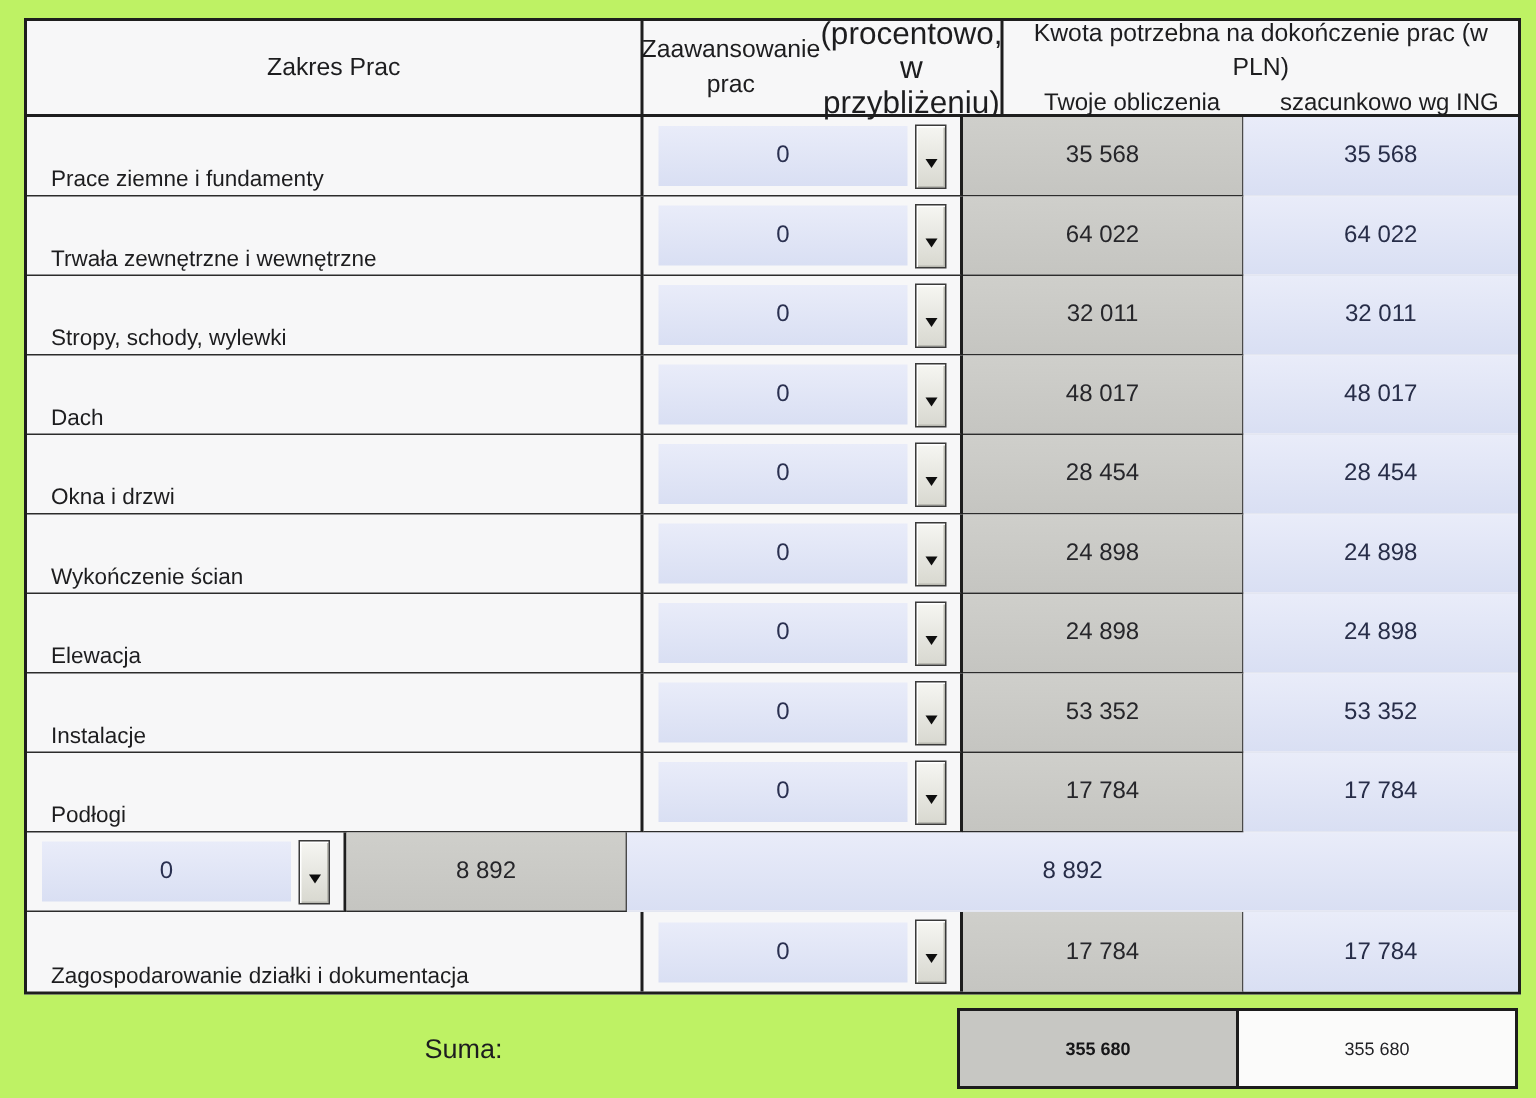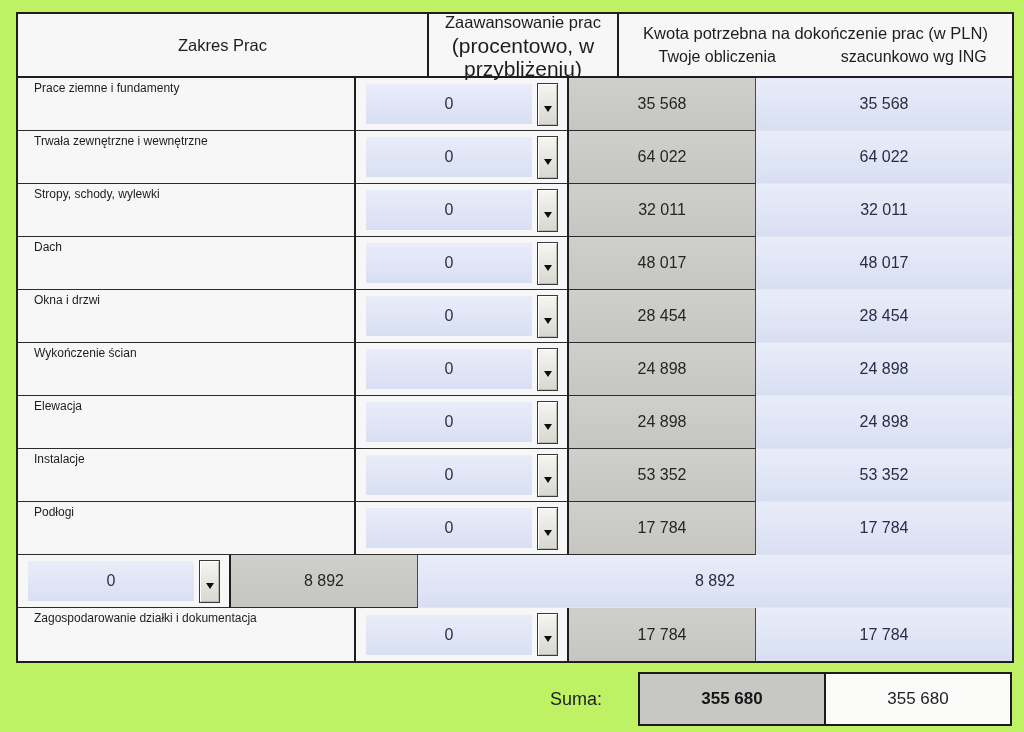--- a/index.html
+++ b/index.html
@@ -9,33 +9,33 @@
 
   
   .tbl {
     position: absolute; left: 16px; top: 12px; width: 998px; height: 651px;
     border: 2px solid #1e1e1e; background: #f7f7f8;
   }
 
   
   .thead { display: flex; height: 64px; border-bottom: 2px solid #1e1e1e; font-size: 16.5px; }
   .h1 { width: 411px; border-right: 2px solid #1e1e1e; display: flex; align-items: center; justify-content: center; }
-  .h2 { width: 190px; border-right: 2px solid #1e1e1e; display: flex; flex-direction: column; align-items: center; justify-content: center; line-height: 23px; text-align: center; }
+  .h2 { width: 240px; border-right: 2px solid #1e1e1e; display: flex; flex-direction: row; align-items: center; justify-content: center; line-height: 23px; text-align: center; }
   .h2 .sub { font-size: 21px; }
   .h34 { flex: 1; display: flex; flex-direction: column; justify-content: center; line-height: 23px; }
   .h34-top { text-align: center; }
   .h34-bottom { display: flex; }
   .h34-bottom span { width: 50%; text-align: center; font-size: 16px; }
 
   
   .trow { display: flex; height: 53px; }
   .trow .c { height: 100%; }
-  .c1 { width: 338px; border-right: 2px solid #1e1e1e; border-bottom: 1px solid #2c2c2c;
-        display: flex; flex-direction: column; justify-content: flex-start; padding-left: 16px;
-        font-size: 12px; line-height: 20px; }
+  .c1 { width: 411px; border-right: 2px solid #1e1e1e; border-bottom: 1px solid #2c2c2c;
+        display: flex; flex-direction: column; justify-content: flex-end; padding-left: 16px;
+        font-size: 15px; line-height: 20px; }
   .c2 { width: 213px; border-right: 2px solid #1e1e1e; border-bottom: 1px solid #2c2c2c;
         display: flex; align-items: center; }
   .c3 { width: 187px; border-right: 1px solid #4a4a4a; border-bottom: 1px solid #2c2c2c;
         background: linear-gradient(180deg, #cfcfcb 0%, #c5c5c1 100%);
         display: flex; align-items: center; justify-content: center; font-size: 16px; color: #26262a; }
   .c4 { flex: 1; border-bottom: 1px solid #e3e6f1;
         background: linear-gradient(180deg, #e9ecf9 0%, #d9dff3 100%);
         display: flex; align-items: center; justify-content: center; font-size: 16px; color: #272d48; }
   .trow:last-child .c1, .trow:last-child .c2, .trow:last-child .c3, .trow:last-child .c4 { border-bottom: none; }
 
@@ -45,22 +45,22 @@
               background: linear-gradient(180deg, #e9ecf9 0%, #d9dff3 100%); }
   .spin-btn { width: 21px; height: 43px; border: 1px solid #3a3a3a; cursor: pointer;
               background: linear-gradient(180deg, #f6f6f2 0%, #d8d8d0 100%);
               box-shadow: inset 1px 1px 0 #ffffff, inset -1px -1px 0 #b9b9b1;
               display: flex; align-items: center; justify-content: center; }
   .tri { width: 0; height: 0; border-left: 4px solid transparent; border-right: 4px solid transparent;
          border-top: 6px solid #0e0e0e; margin-top: 9px; }
 
   
   .suma { position: absolute; left: 16px; top: 672px; width: 998px; height: 54px; display: flex; }
-  .suma-label { width: 622px; text-align: right; line-height: 54px; padding-right: 36px; font-size: 18px; }
-  .suma-box { width: 188px; border: 2px solid #1c1c1c; display: flex; align-items: center; justify-content: center; font-size: 17px; }
+  .suma-label { width: 622px; text-align: center; line-height: 54px; padding-right: 36px; font-size: 18px; }
+  .suma-box { width: 188px; border: 2px solid #1c1c1c; display: flex; align-items: center; justify-content: center; font-size: 12px; }
   .suma-gray { background: #c7c7c3; font-weight: bold; color: #161618; }
   .suma-white { background: #fbfbfa; margin-left: -2px; color: #222226; }
 </style>
 </head>
 <body>
 
 <div class="stage">
 
   <div class="tbl">
 

